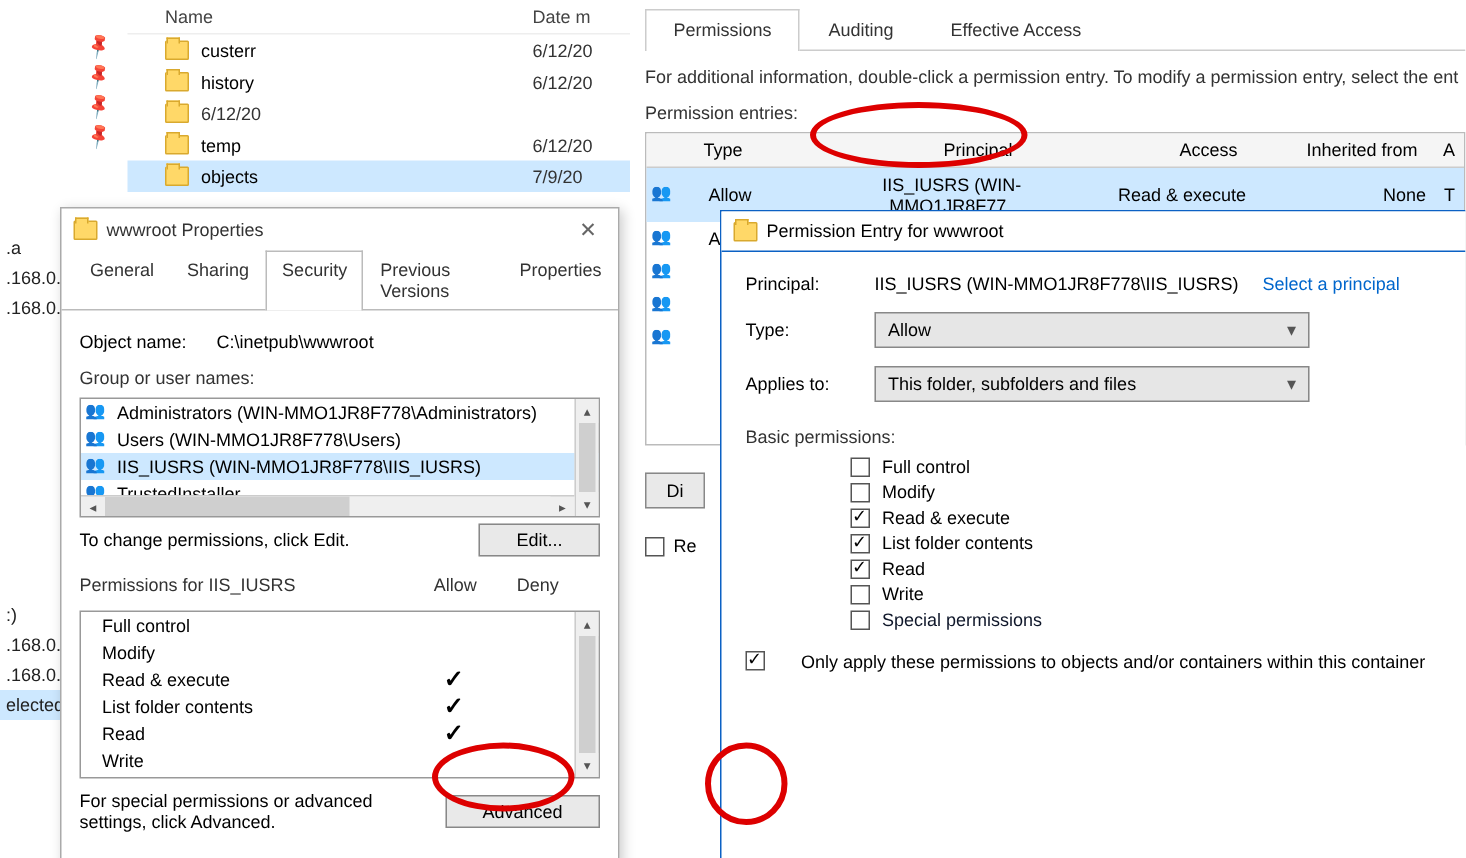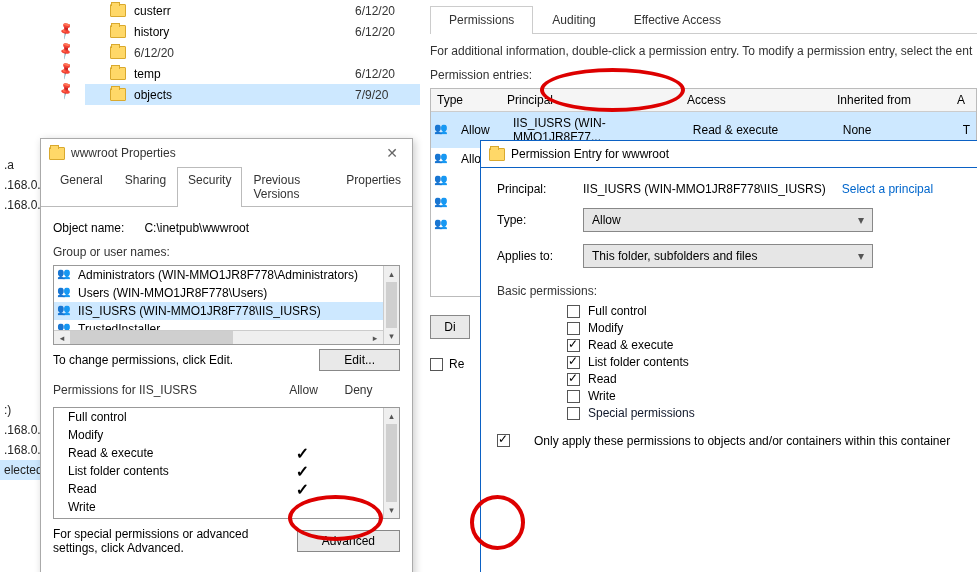--- a/index.html
+++ b/index.html
@@ -181,20 +181,21 @@
     background:#fff;
     margin-bottom:-1px;
   }
   .advsec-tbl {
     border:1px solid #bbb;
     margin-top:6px;
   }
   .th-row, .td-row {
     display:flex;
     align-items:center;
+    text-align:right;
   }
   .th-row { background:#f5f5f5; border-bottom:1px solid #ccc;}
   .th, .td { padding:4px 6px; font-size:12px;}
   .c-type{width:70px;}
   .c-prin{width:180px;}
   .c-acc{width:150px;}
   .c-inh{width:120px;}
   .td-row .grp-icon{margin-left:4px;}
   .advsec-btns { display:flex; gap:6px; margin-top:18px;}
   .advsec-btns button {
@@ -265,20 +266,24 @@
   <div>.168.0.</div>
 </div>
 <div class="left-ips" style="top:400px;">
   <div>:)</div>
   <div>.168.0.</div>
   <div>.168.0.</div>
   <div class="sel">elected</div>
 </div>
 
 <div class="explorer">
+  <div class="explorer-header">
+    <span class="col-name">Name</span>
+    <span class="col-date">Date m</span>
+  </div>
   <div class="explorer-row">
     <span class="folder-icon"></span>
     <span class="fname">custerr</span>
     <span class="fdate">6/12/20</span>
   </div>
   <div class="explorer-row">
     <span class="folder-icon"></span>
     <span class="fname">history</span>
     <span class="fdate">6/12/20</span>
   </div>

